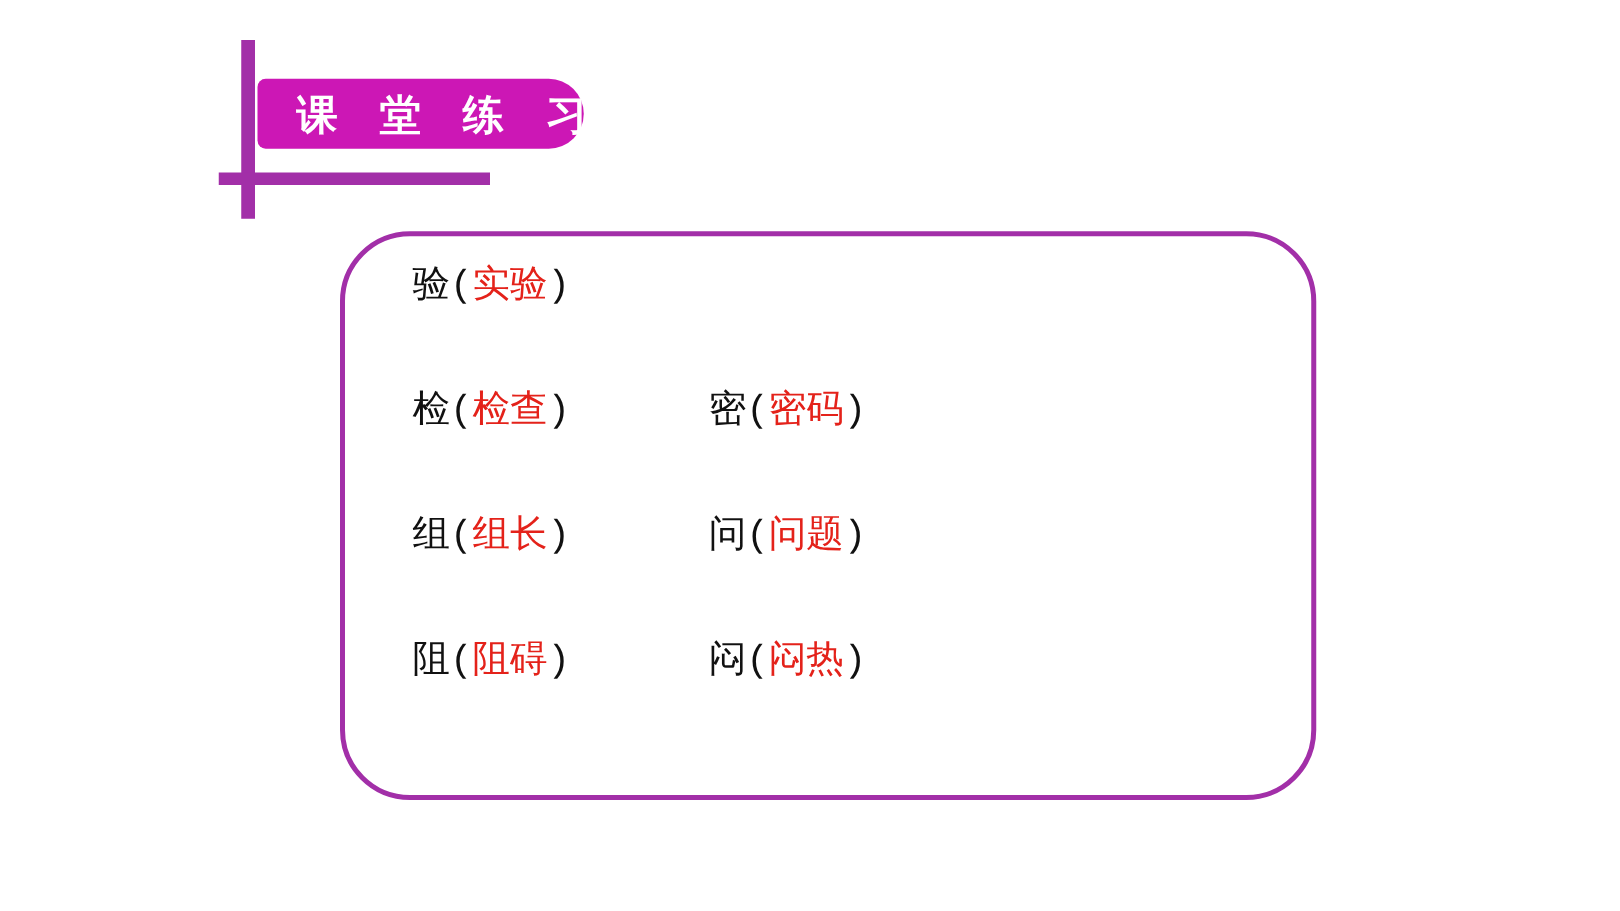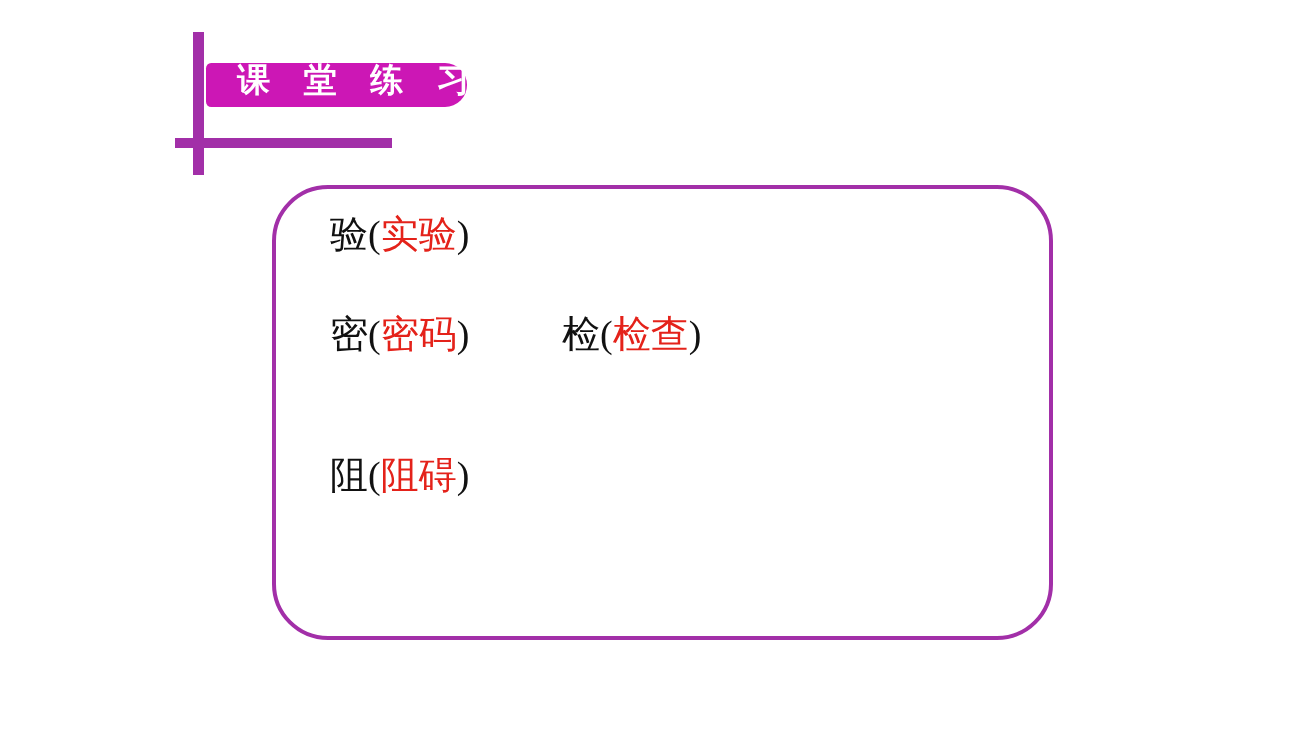--- a/index.html
+++ b/index.html
@@ -32,25 +32,25 @@
     height: 10px;
     background: #A22FA8;
   }
 
   
   #title-badge {
     position: absolute;
     left: 206px;
     top: 63px;
     width: 261px;
-    height: 44px;
+    height: 56px;
     background: #CC17B5;
     border-radius: 7px 30px 30px 7px;
     display: flex;
-    align-items: flex-start;
+    align-items: center;
     justify-content: center;
     box-sizing: border-box;
     padding-left: 34px;
   }
   #title-badge-text {
     color: #ffffff;
     font-size: 33px;
     font-weight: bold;
     letter-spacing: 11px;
     text-indent: 11px;
@@ -79,28 +79,27 @@
     top: 215px;
     width: 700px;
   }
   .word-row {
     display: flex;
     align-items: baseline;
     height: 100px;
   }
   .word-row.tight {
     height: 92px;
-    margin-top: 41px;
   }
   .word-cell {
-    font-size: 38px;
+    font-size: 30px;
     line-height: 1;
     color: #111111;
     white-space: nowrap;
-    font-family: Liberation Serif, serif;
+    font-family: Liberation Mono, monospace;
   }
   .col-1 { width: 237px; }
   .col-2 { width: 232px; }
   .col-3 { width: 231px; }
   .word-base { color: #111111; }
   .word-paren { color: #111111; }
   .word-inner { color: #E4221A; }
   .word-cell.empty { visibility: hidden; }
 </style>
 </head>
@@ -115,23 +114,29 @@
 
 <div id="content-box"></div>
 
 <div id="word-grid">
 
   <div class="word-row">
     <div class="word-cell col-1"><span class="word-base">验</span><span class="word-paren">(</span><span class="word-inner">实验</span><span class="word-paren">)</span></div>
   </div>
 
   <div class="word-row">
+    <div class="word-cell col-1"><span class="word-base">检</span><span class="word-paren">(</span><span class="word-inner">检查</span><span class="word-paren">)</span></div>
     <div class="word-cell col-2"><span class="word-base">密</span><span class="word-paren">(</span><span class="word-inner">密码</span><span class="word-paren">)</span></div>
-    <div class="word-cell col-1"><span class="word-base">检</span><span class="word-paren">(</span><span class="word-inner">检查</span><span class="word-paren">)</span></div>
   </div>
 
+  <div class="word-row">
+    <div class="word-cell col-1"><span class="word-base">组</span><span class="word-paren">(</span><span class="word-inner">组长</span><span class="word-paren">)</span></div>
+    <div class="word-cell col-2"><span class="word-base">问</span><span class="word-paren">(</span><span class="word-inner">问题</span><span class="word-paren">)</span></div>
+    <div class="word-cell col-3 empty"></div>
+  </div>
 
   <div class="word-row tight">
     <div class="word-cell col-1"><span class="word-base">阻</span><span class="word-paren">(</span><span class="word-inner">阻碍</span><span class="word-paren">)</span></div>
+    <div class="word-cell col-2"><span class="word-base">闷</span><span class="word-paren">(</span><span class="word-inner">闷热</span><span class="word-paren">)</span></div>
     <div class="word-cell col-3 empty"></div>
   </div>
 
 </div>
 
 </body></html>

